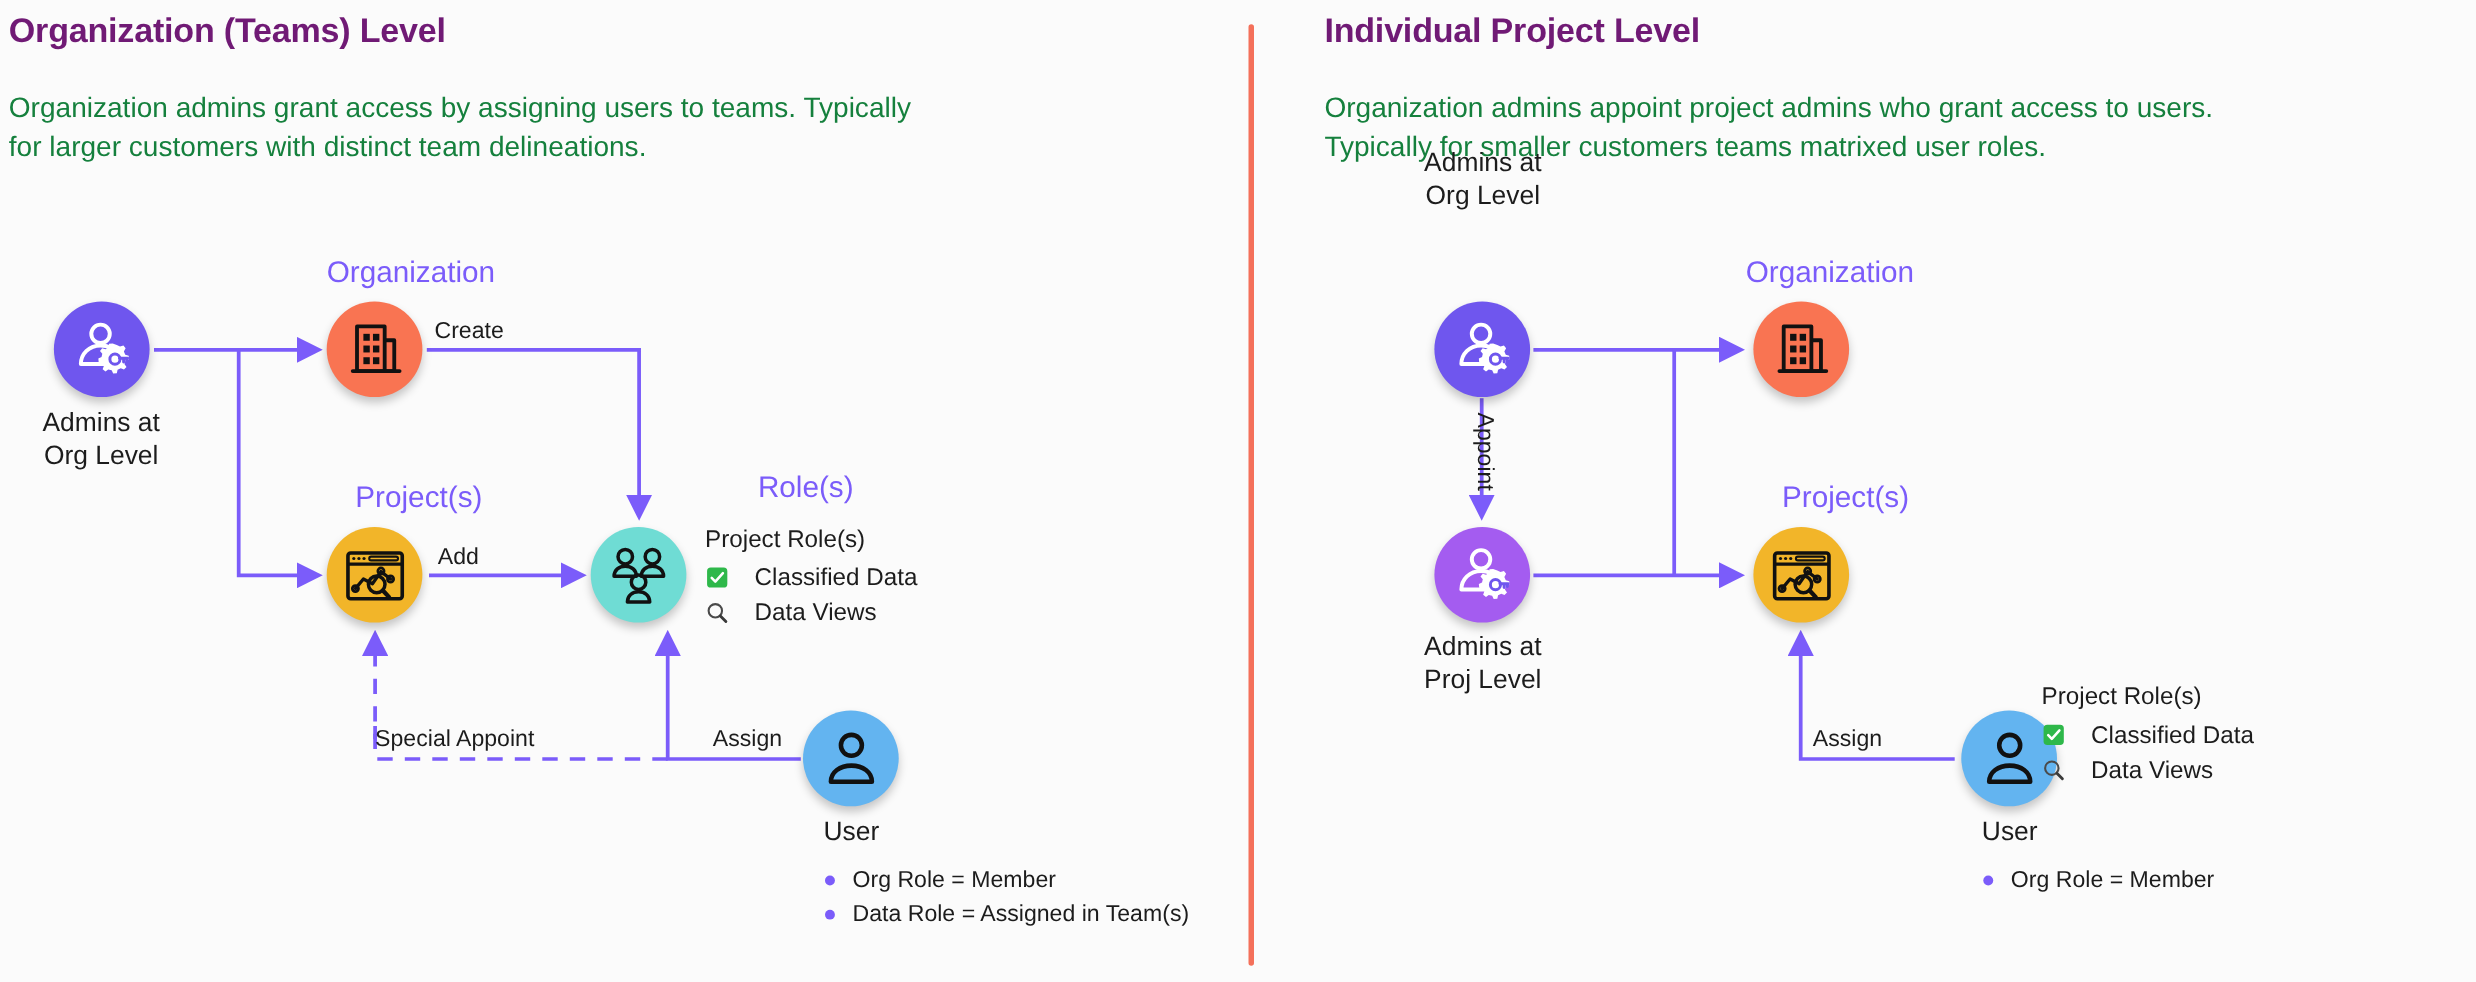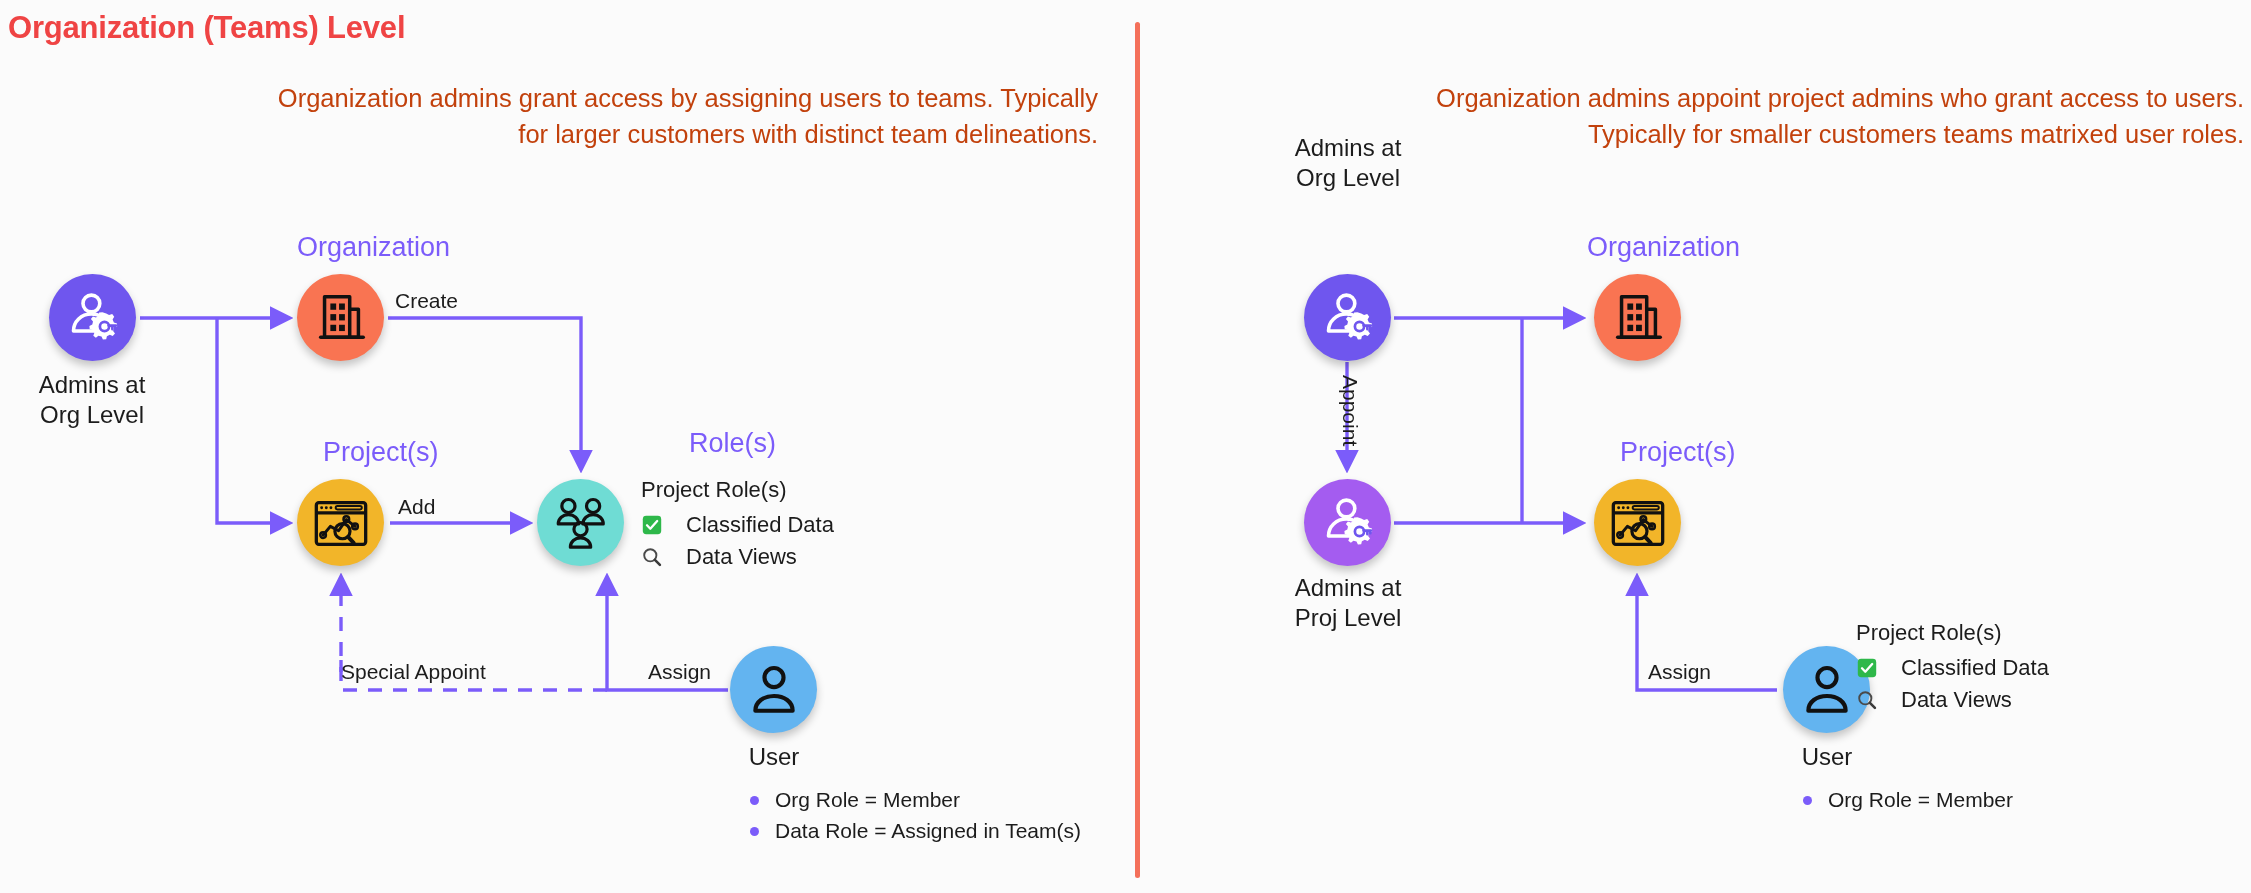--- a/index.html
+++ b/index.html
@@ -13,25 +13,25 @@
   #panel-left{left:0;width:1135px;}
   #panel-right{left:1138px;width:1113px;}
 
   .divider{
     position:absolute;left:1135px;top:22px;width:5px;height:856px;
     background:#f4705a;border-radius:3px;
   }
 
   .p-title{
     position:absolute;font-size:31px;font-weight:bold;
-    color:#ef4444;letter-spacing:-0.2px;white-space:nowrap;
+    color:#701a75;letter-spacing:-0.2px;white-space:nowrap;
   }
   .p-sub{
-    position:absolute;font-size:25.5px;color:#c2410c;
-    line-height:36px;white-space:pre-line;text-align:right;
+    position:absolute;font-size:25.5px;color:#15803d;
+    line-height:36px;white-space:pre-line;
   }
 
   svg.edges{position:absolute;left:0;top:0;width:100%;height:893px;overflow:visible;}
 
   .node{
     position:absolute;width:87px;height:87px;border-radius:50%;
     display:flex;align-items:center;justify-content:center;
     box-shadow:0 5px 9px rgba(0,0,0,0.22);
   }
   .node svg{display:block;}
@@ -215,20 +215,21 @@
   </div>
 
   <div class="edgelabel" style="left:395px;top:289px;">Create</div>
   <div class="edgelabel" style="left:398px;top:495px;">Add</div>
   <div class="edgelabel" style="left:648px;top:660px;">Assign</div>
   <div class="edgelabel" style="left:341px;top:660px;">Special Appoint</div>
 </div>
 
 <div class="panel" id="panel-right">
 
+  <div class="p-title" style="left:66px;top:10px;">Individual Project Level</div>
   <div class="p-sub" style="left:66px;top:80px;width:1040px;">Organization admins appoint project admins who grant access to users.
 Typically for smaller customers teams matrixed user roles.</div>
 
   <svg class="edges">
     <defs>
       <marker id="ahR" markerWidth="7" markerHeight="7" refX="5.4" refY="3.5" orient="auto">
         <path d="M0,0 L7,3.5 L0,7 z" fill="#7b5cfa"></path>
       </marker>
     </defs>
     <g stroke="#7b5cfa" stroke-width="3.4" fill="none">

